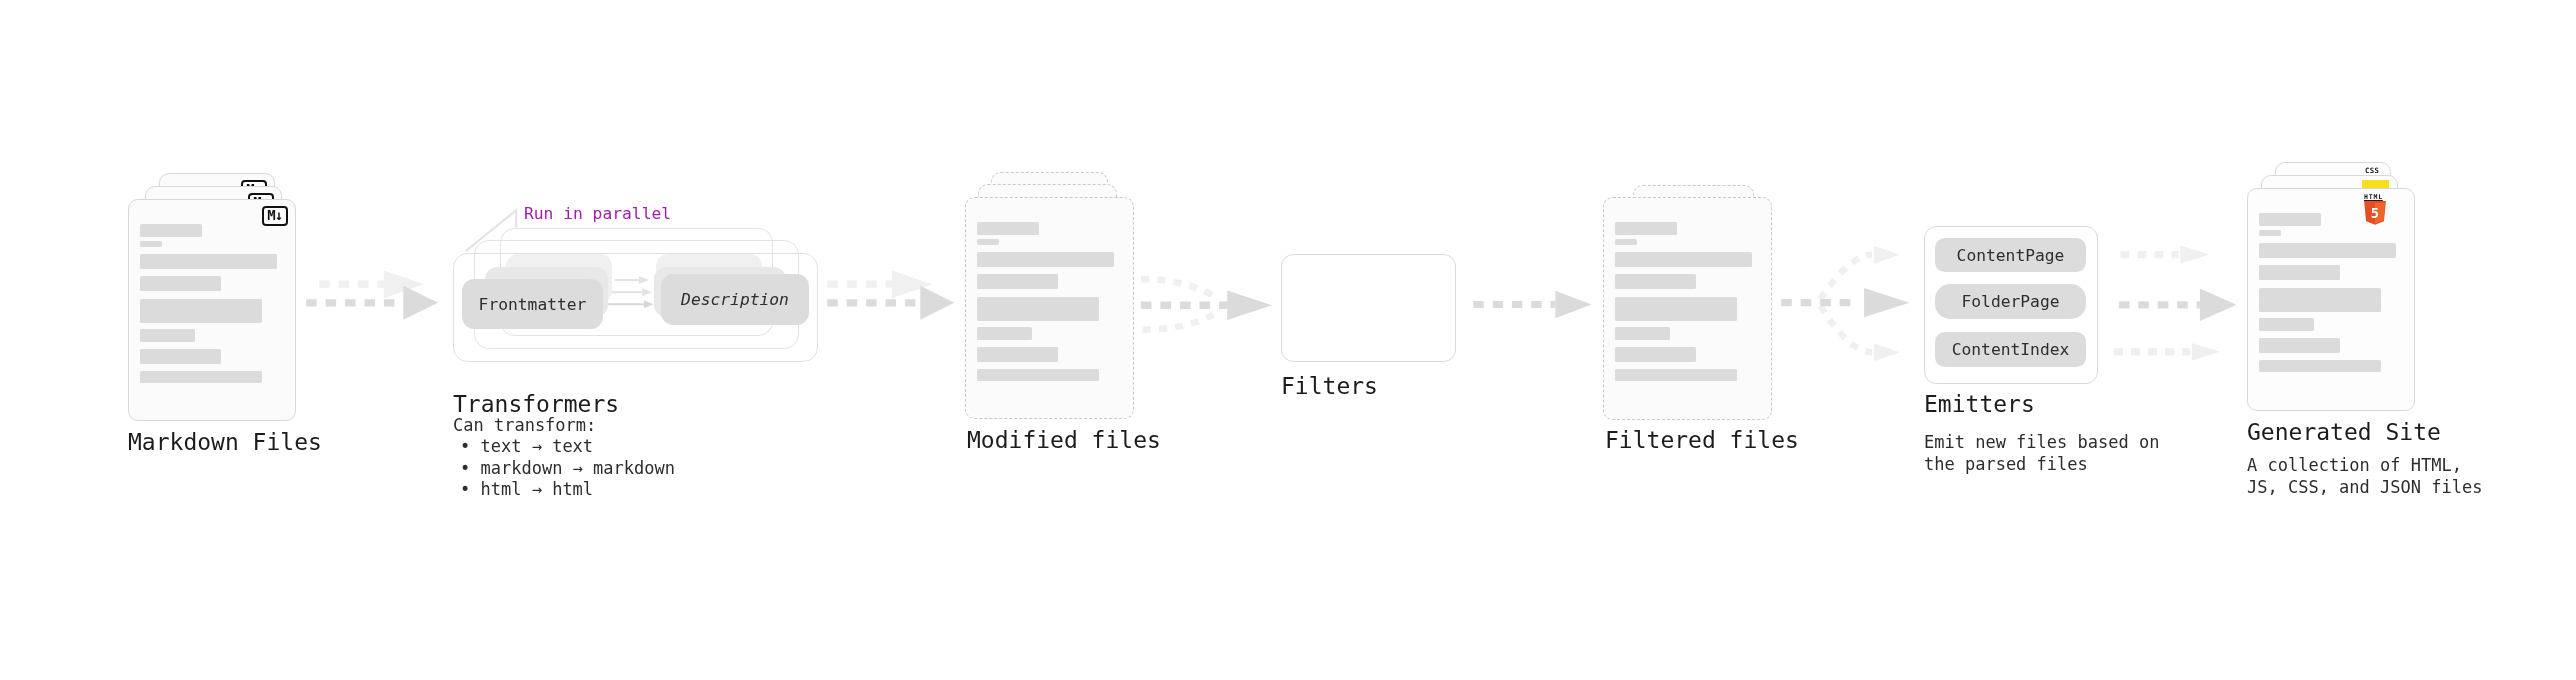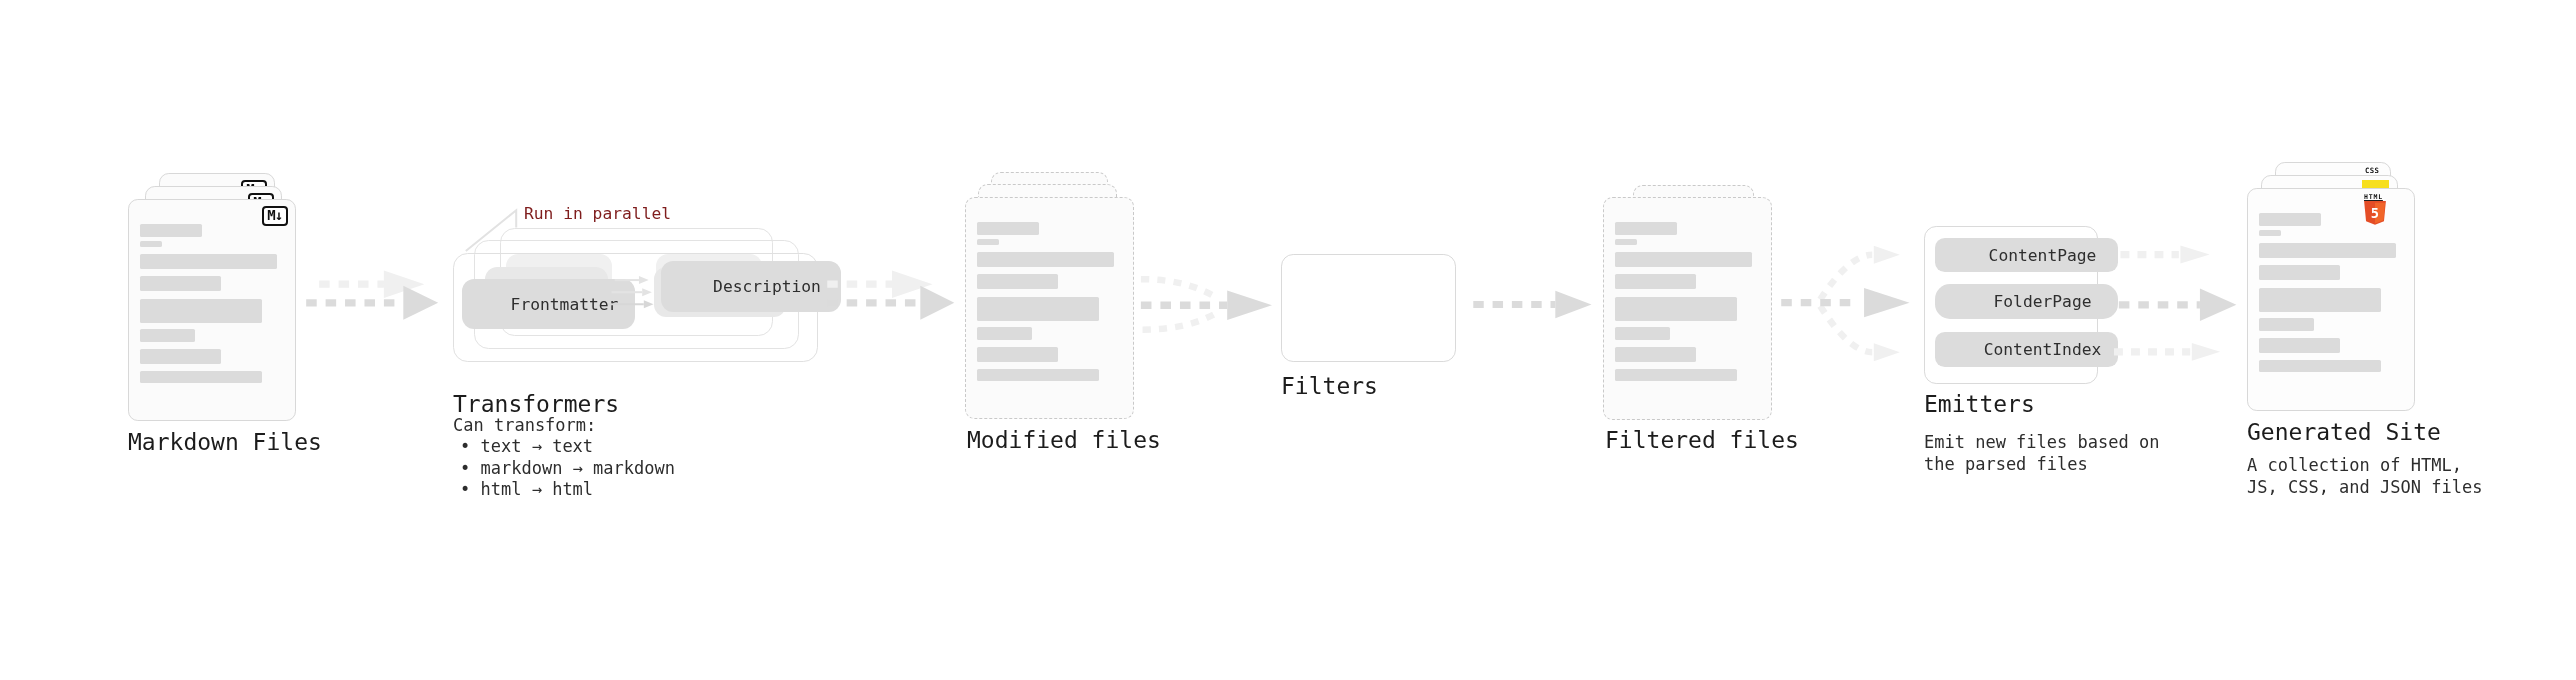--- a/index.html
+++ b/index.html
@@ -24,31 +24,31 @@
   .mdbadge{
     position:absolute;top:5.7px;right:7.3px;border:2.4px solid #111;border-radius:4.1px;
     background:#fff;color:#111;font-weight:bold;font-size:14px;line-height:1.05;
     padding:0.8px 3.3px;letter-spacing:-0.8px;white-space:nowrap;
   }
   
   .obox{position:absolute;border:1.6px solid #e3e3e3;border-radius:14.6px;background:transparent;}
   
   .pill{
     position:absolute;background:#dcdcdc;border-radius:12.2px;color:#2e2e2e;
-    display:flex;align-items:center;justify-content:center;font-size:16.3px;white-space:pre;padding-left:32px;
+    display:flex;align-items:center;justify-content:center;font-size:16.3px;white-space:pre;
   }
   .gpill{position:absolute;border-radius:12.2px;}
   .g1{background:#e8e8e8;}
   .g2{background:#f0f0f0;}
   
   .panel{position:absolute;background:#ffffff;border:1.6px solid #dadada;border-radius:12.2px;}
   
   .title{position:absolute;font-size:23px;font-weight:500;color:#1c1c1c;white-space:pre;line-height:26px;}
   .sub{position:absolute;font-size:17px;color:#2d2d2d;white-space:pre;line-height:22px;}
-  .faint{position:absolute;font-size:16.3px;color:#7f1d1d;white-space:pre;}
+  .faint{position:absolute;font-size:16.3px;color:#a21caf;white-space:pre;}
   .brow{position:absolute;font-size:17px;color:#2d2d2d;white-space:pre;}
   .brow .dot{color:#2d2d2d;}
   svg{position:absolute;overflow:visible;}
   .dashdark{stroke:#dbdbdb;stroke-width:9;stroke-dasharray:13 11;fill:none;}
   .dashlight{stroke:#f0f0f0;stroke-width:9;stroke-dasharray:13 11;fill:none;}
   .headdark{fill:#dbdbdb;}
   .headlight{fill:#f0f0f0;}
   .thinarrow{stroke:#e3e3e3;stroke-width:2.5;fill:none;}
   .thinarrow.dk{stroke:#d7d7d7;}
   .thinhead{fill:#e3e3e3;}
@@ -101,21 +101,21 @@
     <polyline class="callout" points="17,60 79,10 79,31"></polyline>
   </svg>
   <div class="faint" style="left:524px;top:204px;">Run in parallel</div>
 
   <div class="gpill g2" style="left:506px;top:254px;width:106px;height:49px;"></div>
   <div class="gpill g1" style="left:485px;top:267px;width:123px;height:50px;"></div>
   <div class="gpill g2" style="left:656px;top:254px;width:106px;height:49px;"></div>
   <div class="gpill g1" style="left:654px;top:267px;width:132px;height:50px;"></div>
 
   <div class="pill" style="left:462px;top:279px;width:141px;height:50px;">Frontmatter</div>
-  <div class="pill" style="left:661px;top:261px;width:148px;height:51px;">Description</div>
+  <div class="pill" style="left:661px;top:274px;width:148px;height:51px;font-style:italic;">Description</div>
 
   <svg style="left:605px;top:272px;" width="55" height="42" viewBox="0 0 68 52">
     <line class="thinarrow" x1="12" y1="10" x2="42" y2="10"></line>
       <polygon class="thinhead" points="42,5 54,10 42,15"></polygon>
     <line class="thinarrow" x1="8" y1="25" x2="46" y2="25"></line>
       <polygon class="thinhead" points="46,20 58,25 46,30"></polygon>
     <line class="thinarrow dk" x1="4" y1="40" x2="48" y2="40"></line>
       <polygon class="thinhead dk" points="48,35 60,40 48,45"></polygon>
   </svg>
 

